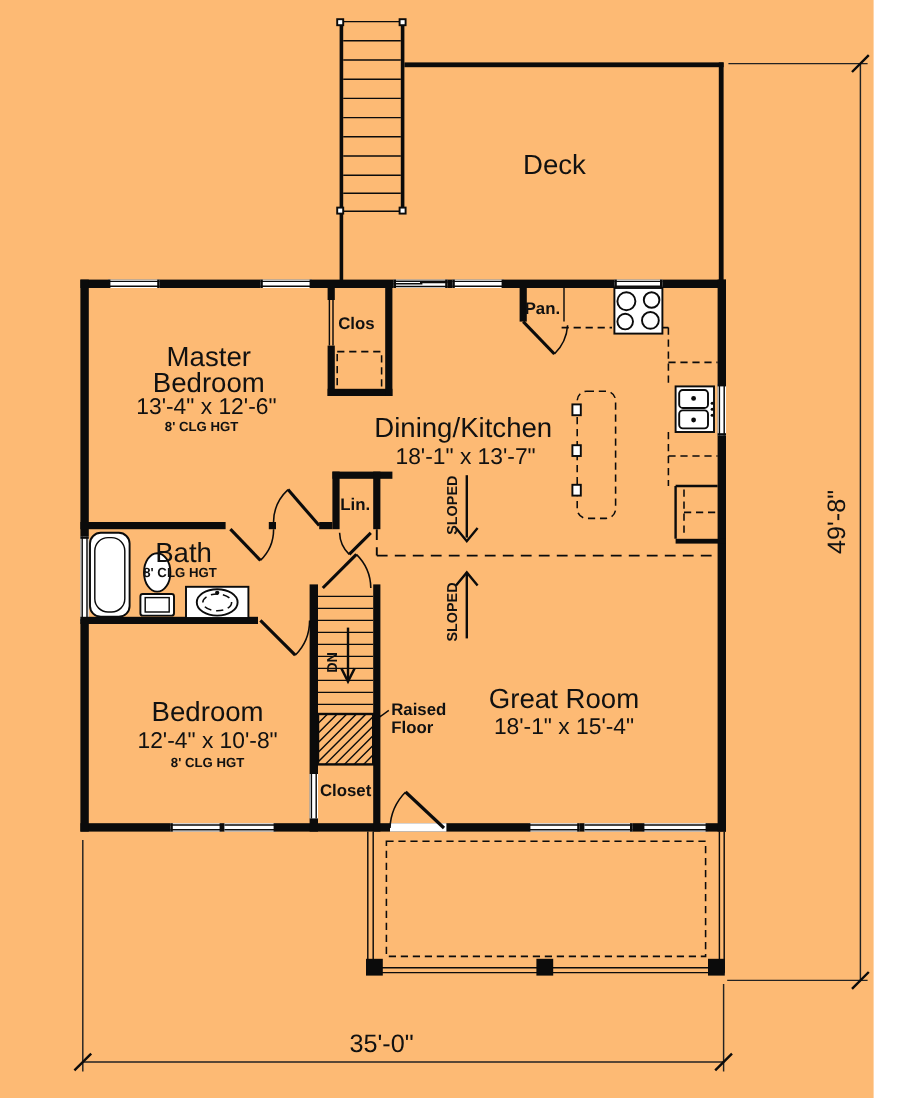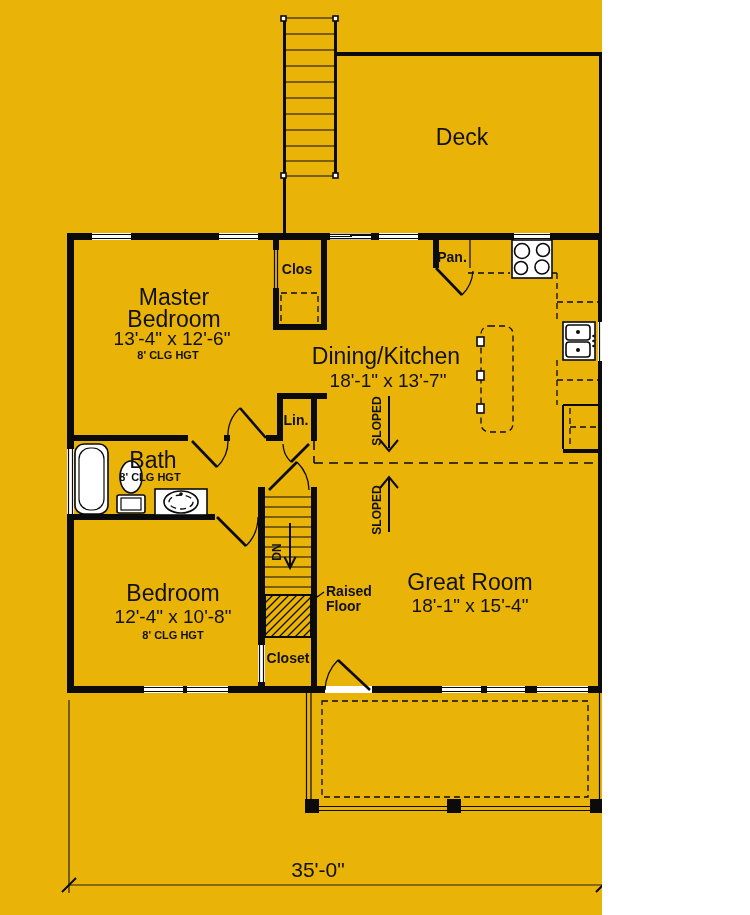--- a/index.html
+++ b/index.html
@@ -1,16 +1,16 @@
 <!DOCTYPE html>
 <html><head>
 <meta charset="utf-8">
 <style>
   html,body{margin:0;padding:0;background:#ffffff;}
-  .page{width:602px;height:915px;position:relative;background:#eab308;overflow:hidden;}
+  .page{width:728px;height:915px;position:relative;background:#fdba74;overflow:hidden;}
   svg{display:block;}
   text{font-family:"Liberation Sans", sans-serif;fill:#111;}
   .room-label{font-size:23px;}
   .room-dims{font-size:19px;}
   .clg{font-size:11px;font-weight:bold;}
   .small-label{font-size:14px;font-weight:600;}
   .tiny-label{font-size:12px;font-weight:700;}
   .dim-label{font-size:21px;}
   .wall{fill:#0b0b0b;}
   .thin{stroke:#0b0b0b;stroke-width:1.2;fill:none;}

